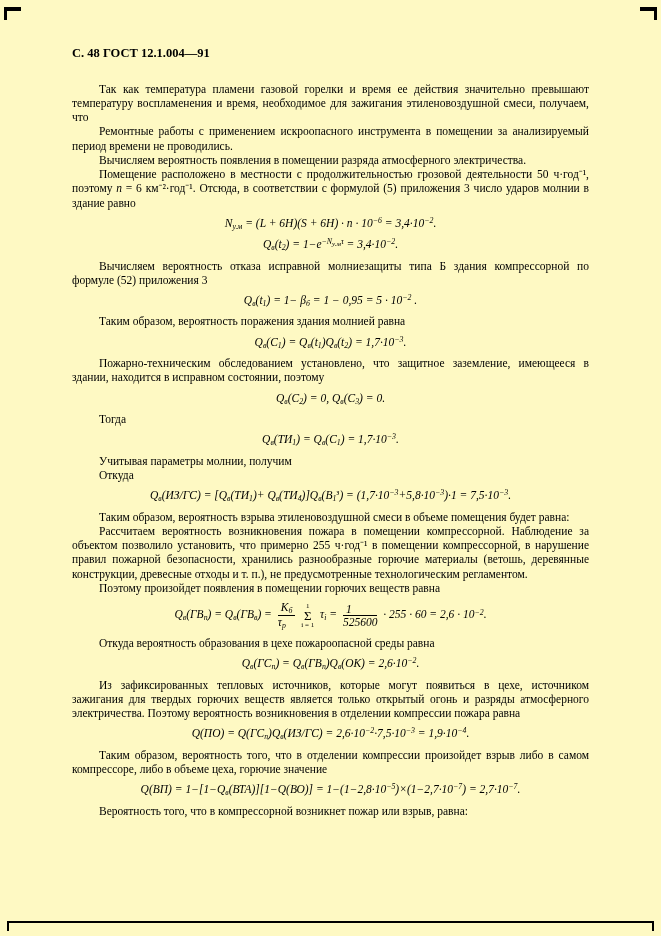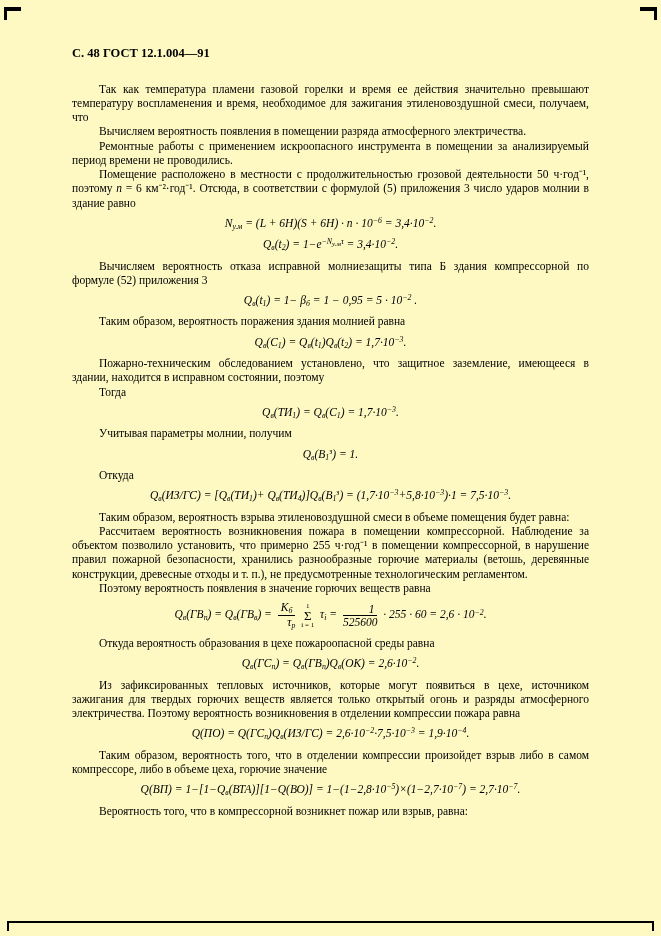--- a/index.html
+++ b/index.html
@@ -33,21 +33,21 @@
     text-align:center;
     margin:6px 0;
     font-style:italic;
     white-space:nowrap;
   }
   sub { font-size:0.68em; vertical-align:-0.22em; }
   sup { font-size:0.68em; vertical-align:0.5em; }
   sup sub { font-size:0.9em; }
   .frac {
     display:inline-block; vertical-align:-0.65em;
-    text-align:right; line-height:1.05; margin:0 3px;
+    text-align:left; line-height:1.05; margin:0 3px;
   }
   .fnum { display:block; border-bottom:1px solid #000; padding:0 3px; }
   .fden { display:block; }
   .sum {
     display:inline-block; vertical-align:-0.75em;
     text-align:center; line-height:1; margin:0 3px; font-style:normal;
   }
   .slim { display:block; font-size:7px; line-height:1.1; }
   .ssig { display:block; font-size:13px; line-height:0.9; }
   .mark { position:absolute; background:#000; }
@@ -70,48 +70,48 @@
   <div class="mark m-tr-v"></div>
   <div class="mark m-b-line"></div>
   <div class="mark m-bl-t"></div>
   <div class="mark m-br-t"></div>
 
   <div class="content">
     <div class="header">С. 48 ГОСТ 12.1.004—91</div>
 
     <p class="para">Так как температура пламени газовой горелки и время ее действия значительно превышают температуру воспламенения и время, необходимое для зажигания этиленовоздушной смеси, получаем, что</p>
 
+    <p class="para">Ремонтные работы с применением искроопасного инструмента в помещении за анализируемый период времени не проводились.</p>
     <p class="para">Вычисляем вероятность появления в помещении разряда атмосферного электричества.</p>
-    <p class="para">Ремонтные работы с применением искроопасного инструмента в помещении за анализируемый период времени не проводились.</p>
     <p class="para">Помещение расположено в местности с продолжительностью грозовой деятельности 50 ч·год⁻¹, поэтому <i>n</i> = 6 км⁻²·год⁻¹. Отсюда, в соответствии с формулой (5) приложения 3 число ударов молнии в здание равно</p>
     <div class="formula">N<sub>у.м</sub> = (L + 6H)(S + 6H) · n · 10<sup>−6</sup> = 3,4·10<sup>−2</sup>.</div>
 
     <div class="formula">Q<sub>в</sub>(t<sub>2</sub>) = 1−e<sup>−N<sub>у.м</sub>τ</sup> = 3,4·10<sup>−2</sup>.</div>
 
     <p class="para">Вычисляем вероятность отказа исправной молниезащиты типа Б здания компрессорной по формуле (52) приложения 3</p>
     <div class="formula">Q<sub>в</sub>(t<sub>1</sub>) = 1− β<sub>б</sub> = 1 − 0,95 = 5 · 10<sup>−2</sup> .</div>
 
     <p class="para">Таким образом, вероятность поражения здания молнией равна</p>
     <div class="formula">Q<sub>в</sub>(С<sub>1</sub>) = Q<sub>в</sub>(t<sub>1</sub>)Q<sub>в</sub>(t<sub>2</sub>) = 1,7·10<sup>−3</sup>.</div>
 
     <p class="para">Пожарно-техническим обследованием установлено, что защитное заземление, имеющееся в здании, находится в исправном состоянии, поэтому</p>
+    <div class="formula">Q<sub>в</sub>(С<sub>2</sub>) = 0, Q<sub>в</sub>(С<sub>3</sub>) = 0.</div>
 
     <p class="para">Тогда</p>
     <div class="formula">Q<sub>в</sub>(ТИ<sub>1</sub>) = Q<sub>в</sub>(С<sub>1</sub>) = 1,7·10<sup>−3</sup>.</div>
 
     <p class="para">Учитывая параметры молнии, получим</p>
-    <div class="formula">Q<sub>в</sub>(В<sub>1</sub><sup>з</sup>) = 1.</div>
 
     <p class="para">Откуда</p>
     <div class="formula">Q<sub>в</sub>(ИЗ/ГС) = [Q<sub>в</sub>(ТИ<sub>1</sub>)+ Q<sub>в</sub>(ТИ<sub>4</sub>)]Q<sub>в</sub>(В<sub>1</sub><sup>з</sup>) = (1,7·10<sup>−3</sup>+5,8·10<sup>−3</sup>)·1 = 7,5·10<sup>−3</sup>.</div>
 
     <p class="para">Таким образом, вероятность взрыва этиленовоздушной смеси в объеме помещения будет равна:</p>
 
     <p class="para">Рассчитаем вероятность возникновения пожара в помещении компрессорной. Наблюдение за объектом позволило установить, что примерно 255 ч·год⁻¹ в помещении компрессорной, в нарушение правил пожарной безопасности, хранились разнообразные горючие материалы (ветошь, деревянные конструкции, древесные отходы и т. п.), не предусмотренные технологическим регламентом.</p>
-    <p class="para">Поэтому вероятность появления в значение горючих веществ равна</p>
+    <p class="para">Поэтому произойдет появления в помещении горючих веществ равна</p>
     <div class="formula">Q<sub>в</sub>(ГВ<sub>п</sub>) = Q<sub>в</sub>(ГВ<sub>в</sub>) = <span class="frac"><span class="fnum">К<sub>б</sub></span><span class="fden">τ<sub>р</sub></span></span><span class="sum"><span class="slim">1</span><span class="ssig">Σ</span><span class="slim">i = 1</span></span> τ<sub>i</sub> = <span class="frac"><span class="fnum">1</span><span class="fden">525600</span></span> · 255 · 60 = 2,6 · 10<sup>−2</sup>.</div>
 
     <p class="para">Откуда вероятность образования в цехе пожароопасной среды равна</p>
     <div class="formula">Q<sub>в</sub>(ГС<sub>п</sub>) = Q<sub>в</sub>(ГВ<sub>п</sub>)Q<sub>в</sub>(ОК) = 2,6·10<sup>−2</sup>.</div>
 
     <p class="para">Из зафиксированных тепловых источников, которые могут появиться в цехе, источником зажигания для твердых горючих веществ является только открытый огонь и разряды атмосферного электричества. Поэтому вероятность возникновения в отделении компрессии пожара равна</p>
     <div class="formula">Q(ПО) = Q(ГС<sub>п</sub>)Q<sub>в</sub>(ИЗ/ГС) = 2,6·10<sup>−2</sup>·7,5·10<sup>−3</sup> = 1,9·10<sup>−4</sup>.</div>
 
     <p class="para">Таким образом, вероятность того, что в отделении компрессии произойдет взрыв либо в самом компрессоре, либо в объеме цеха, горючие значение</p>
     <div class="formula">Q(ВП) = 1−[1−Q<sub>в</sub>(ВТА)][1−Q(ВО)] = 1−(1−2,8·10<sup>−5</sup>)×(1−2,7·10<sup>−7</sup>) = 2,7·10<sup>−7</sup>.</div>

